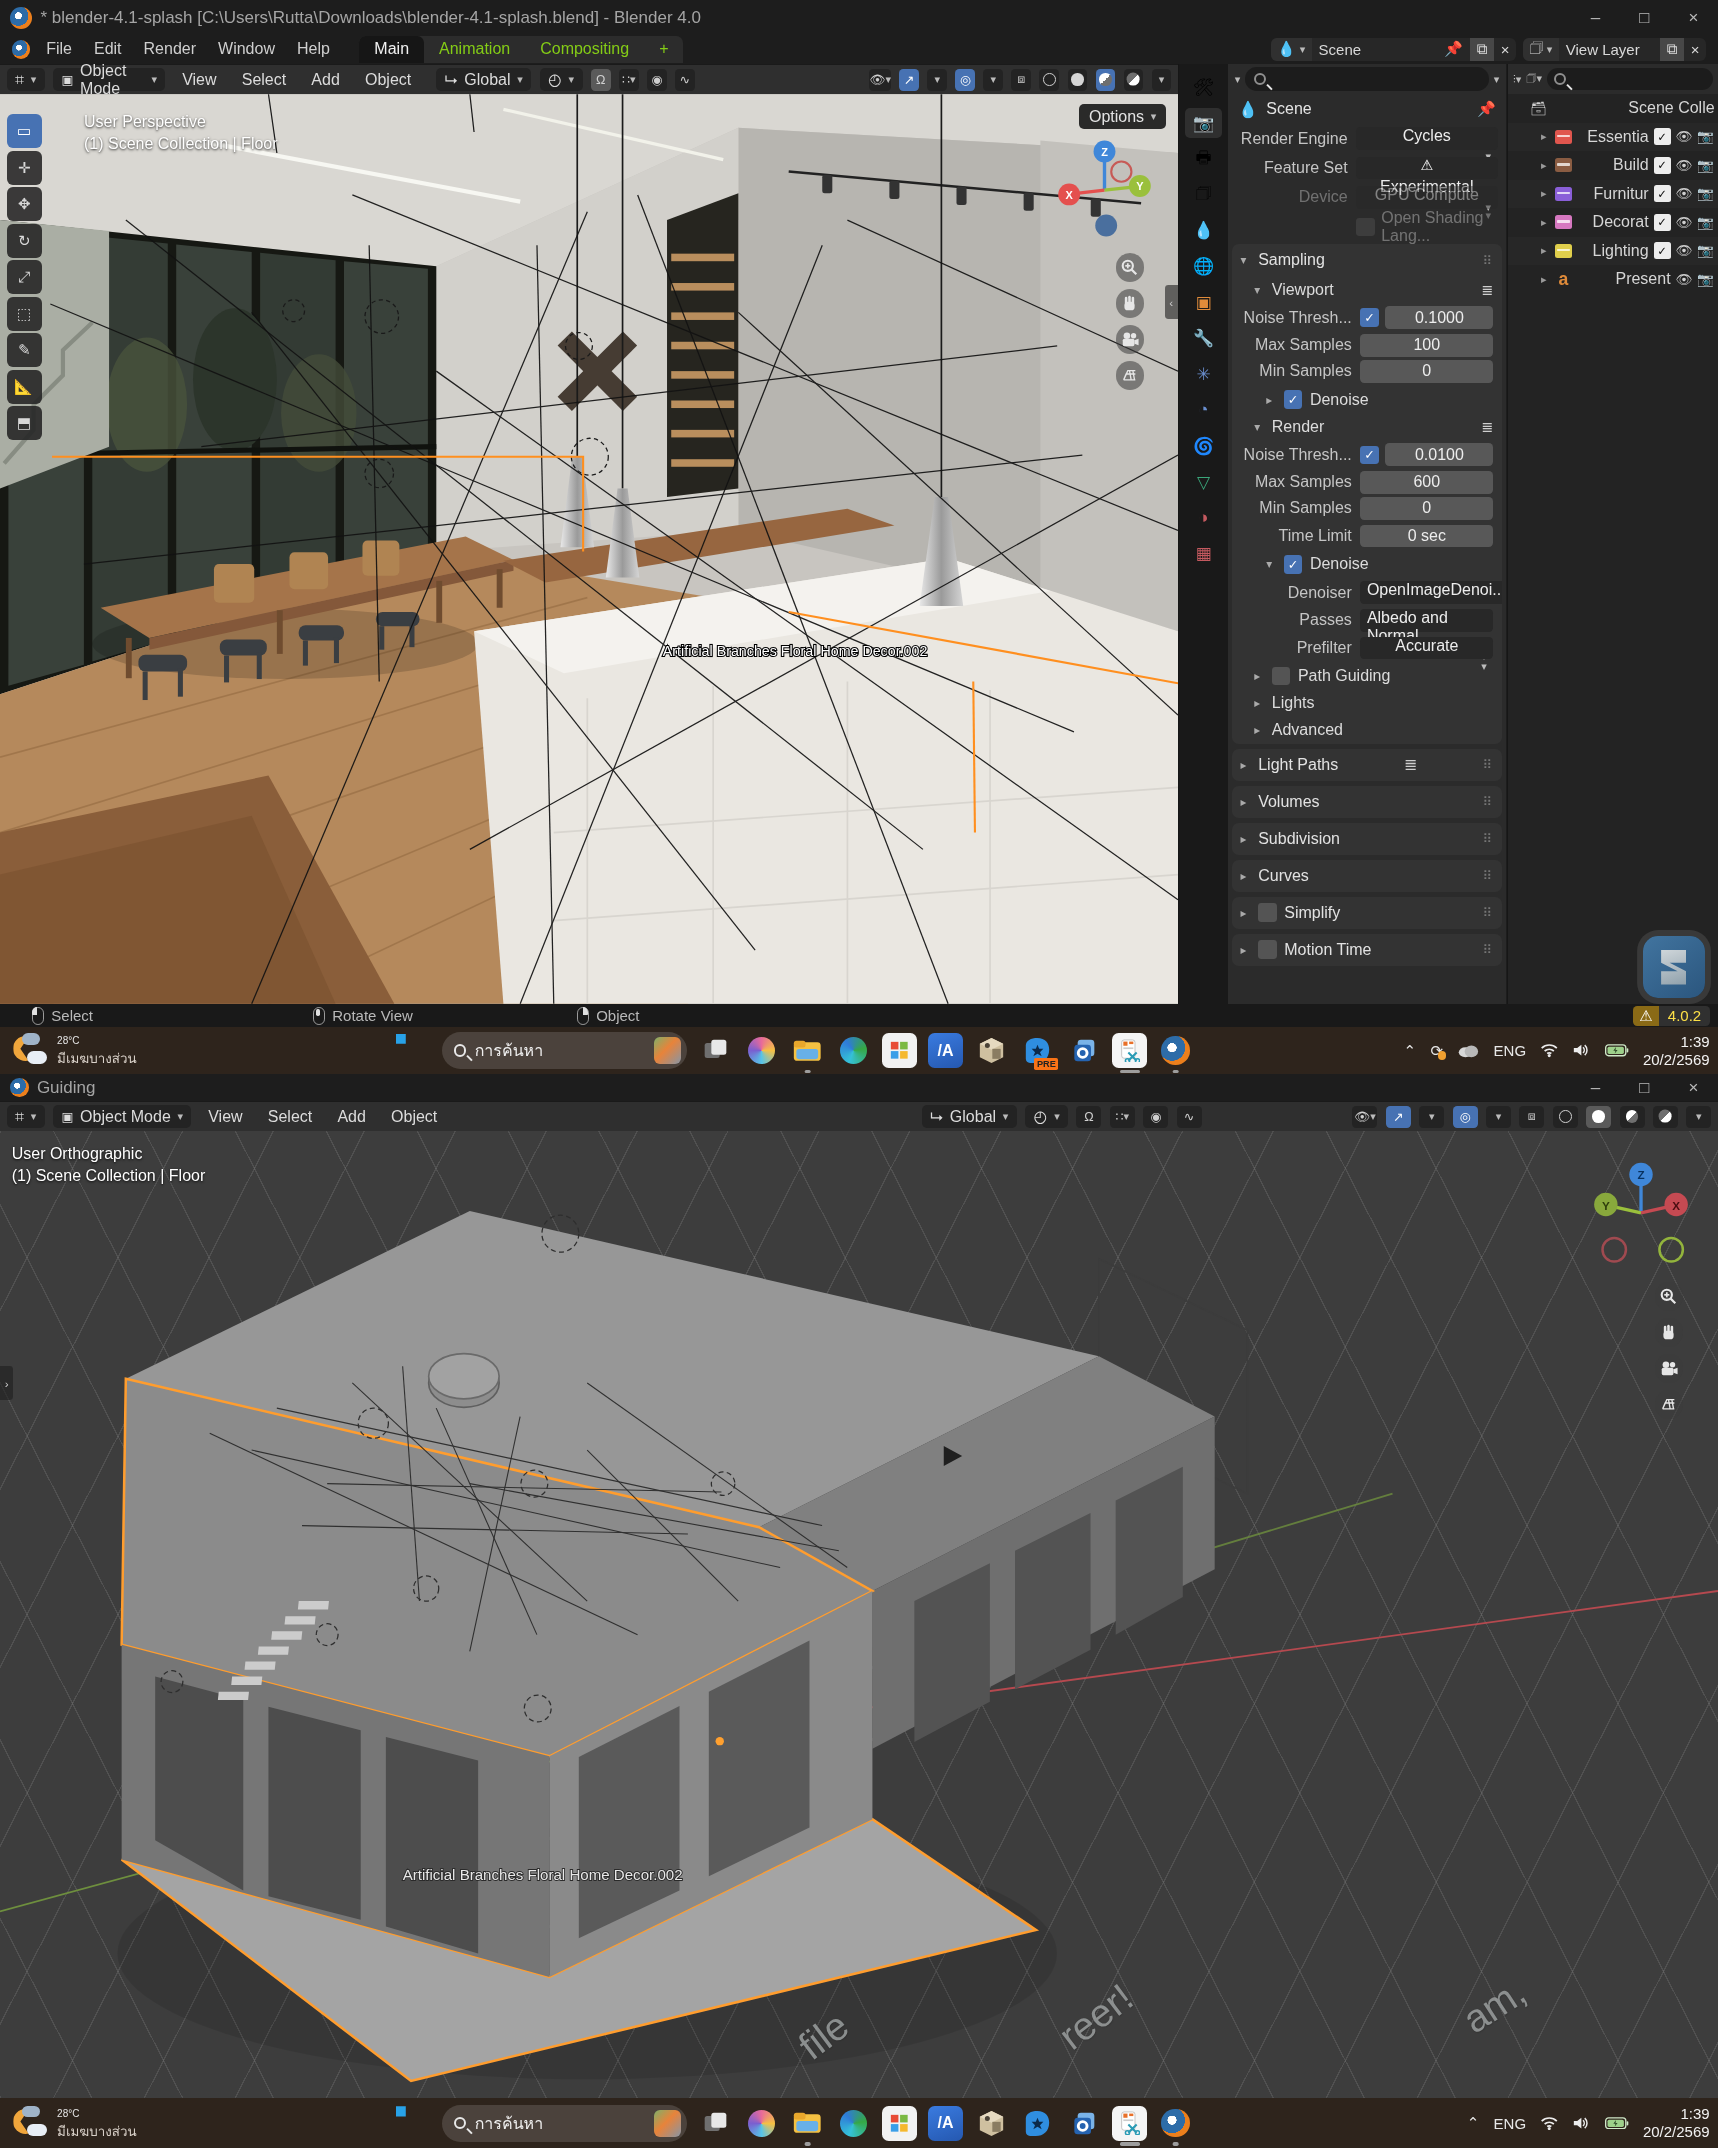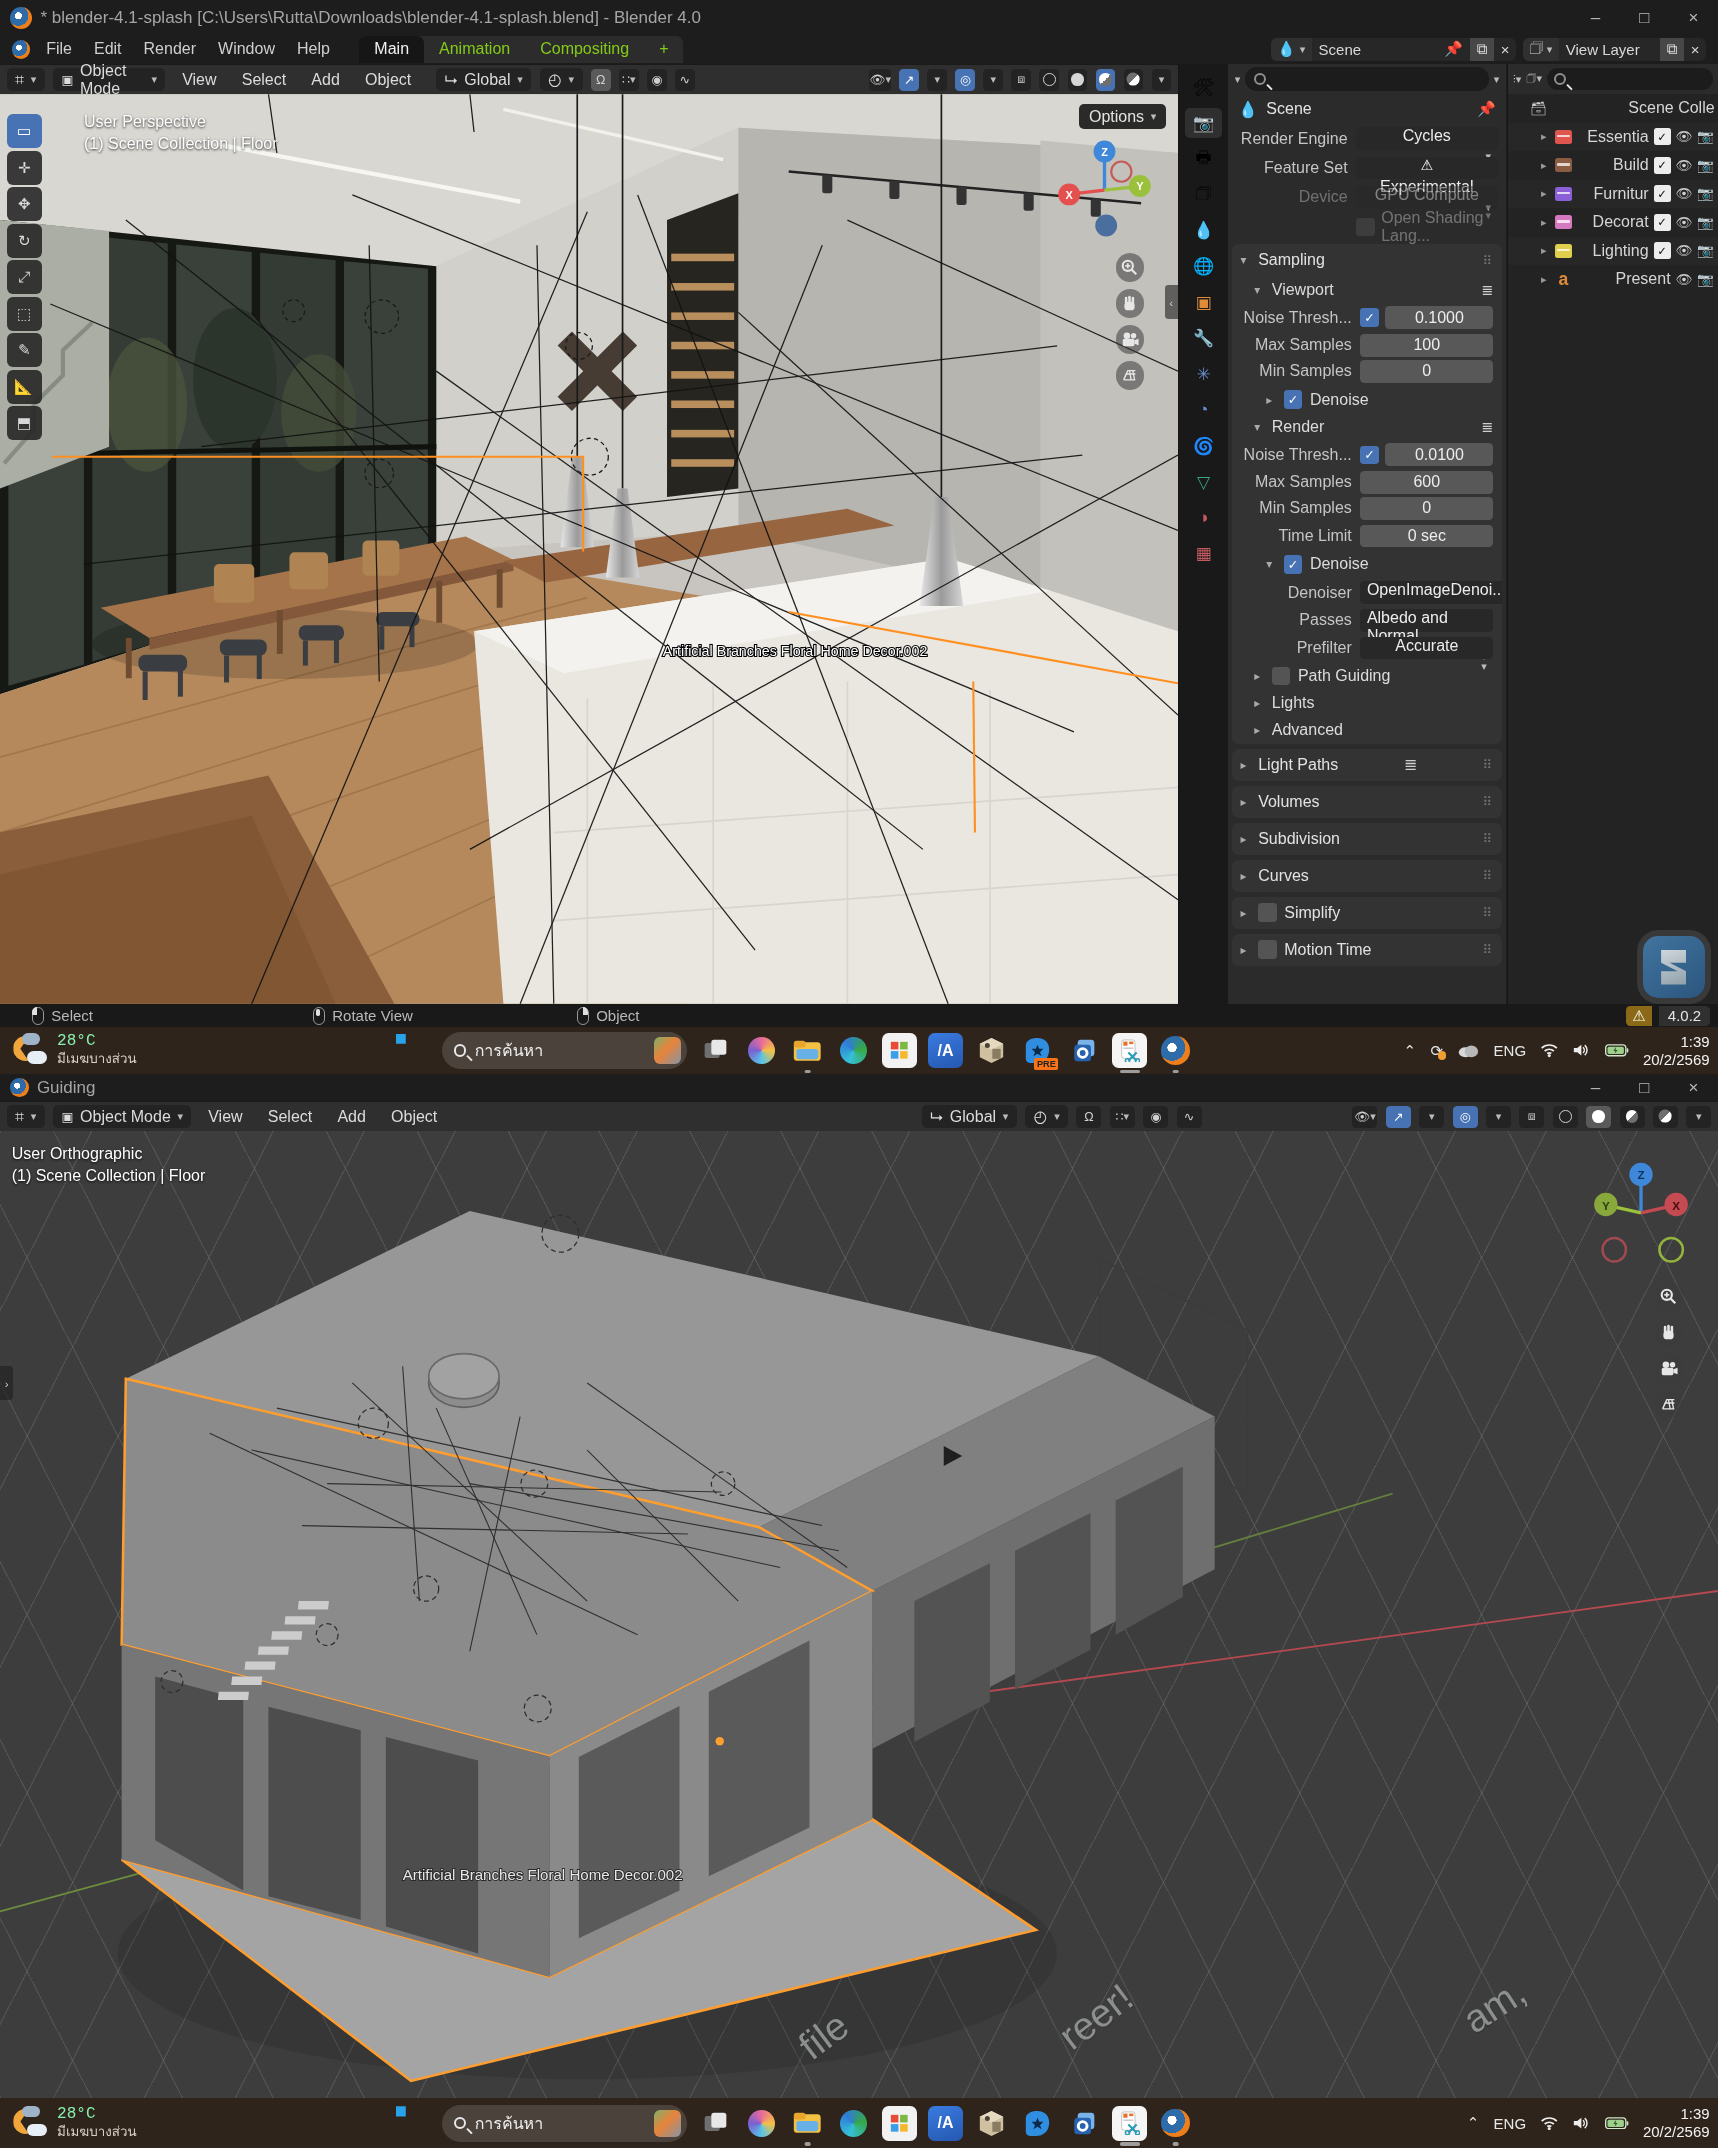--- a/index.html
+++ b/index.html
@@ -93,32 +93,32 @@
 
   
   .statusbar{position:absolute;left:0;top:1004px;width:1718px;height:23.5px;background:#191919;display:flex;align-items:center;color:#b9b9b9;font-size:15px;}
   .mouse{width:11.7px;height:17.6px;border:1.7px solid #9a9a9a;border-radius:5.9px;position:relative;display:inline-block;margin-right:7.6px;flex:0 0 auto;}
   .mouse::after{content:"";position:absolute;background:#e0e0e0;}
   .mouse.lmb::after{left:-0.8px;top:-0.8px;width:5px;height:7.6px;border-radius:5px 0 0 0.8px;}
   .mouse.mmb::after{left:2.5px;top:0.8px;width:3.4px;height:7.6px;border-radius:1.7px;}
   .mouse.rmb::after{right:-0.8px;top:-0.8px;width:5px;height:7.6px;border-radius:0 5px 0.8px 0;}
   .vbadge{margin-left:auto;margin-right:8.4px;display:flex;height:20px;border-radius:4.2px;overflow:hidden;font-size:15px;}
   .vbadge .w{background:#8a6a16;display:flex;align-items:center;padding:0 6.7px;color:#fff;}
-  .vbadge .v{background:#303030;display:flex;align-items:center;padding:0 8.4px;color:#e5e5e5;margin-left:7px;}
+  .vbadge .v{background:#303030;display:flex;align-items:center;padding:0 8.4px;color:#fde047;}
   .float-badge{position:absolute;width:62px;height:62px;border-radius:15px;background:linear-gradient(140deg,#41749f,#2b567e);box-shadow:0 0 0 5.9px rgba(255,255,255,.10);display:flex;align-items:center;justify-content:center;}
   .float-badge span{display:block;width:25px;height:35px;background:linear-gradient(160deg,#cfd6da,#8fa0ab);clip-path:polygon(0 0,100% 0,100% 38%,34% 38%,100% 62%,100% 100%,0 100%,0 62%,66% 62%,0 38%);}
 
   
   .taskbar{position:absolute;left:0;width:1718px;height:47px;background:#2e241c;color:#fff;}
   .weather{position:absolute;left:11.7px;top:4.2px;display:flex;gap:8.4px;align-items:center;}
   .wicon{width:37px;height:37px;position:relative;}
   .wicon .moon{position:absolute;left:1.7px;top:5px;width:25px;height:25px;border-radius:50%;background:#f0a63c;clip-path:polygon(0 0,62% 0,28% 50%,62% 100%,0 100%);}
   .wicon .c1{position:absolute;left:10px;top:1.7px;width:18.5px;height:11.7px;border-radius:6.7px;background:#9fb3c8;}
   .wicon .c2{position:absolute;left:15px;top:20px;width:20px;height:12.6px;border-radius:6.7px;background:#e8eef5;}
-  .wtemp{font-size:16px;color:#86efac;line-height:18.5px;font-family:Liberation Mono, monospace;}
+  .wtemp{font-size:10px;color:#e5e5e5;line-height:18.5px;}
   .wdesc{font-size:13.4px;color:#d8d0c8;line-height:16px;}
   .tb-center{position:absolute;left:394px;top:5px;display:flex;align-items:center;gap:11px;}
   .startbtn{width:37px;height:37px;display:flex;align-items:center;justify-content:center;}
   .startglyph{width:22px;height:22px;background:conic-gradient(#28a2e8 0 360deg);clip-path:polygon(0 0,46% 0,46% 46%,0 46%,0 0);box-shadow:12.6px 0 0 #28a2e8,0 12.6px 0 #28a2e8,12.6px 12.6px 0 #28a2e8;margin-right:11.7px;margin-bottom:11.7px;}
   .searchpill{width:245px;height:37px;border-radius:18.5px;background:rgba(255,255,255,.14);display:flex;align-items:center;gap:8.4px;padding:0 5.9px 0 11.7px;}
   .mag{width:12.6px;height:12.6px;border:2.1px solid #e8e8e8;border-radius:50%;position:relative;flex:0 0 auto;}
   .mag::after{content:"";position:absolute;left:10px;top:11px;width:6.7px;height:2.1px;background:#e8e8e8;transform:rotate(45deg);}
   .searchtext{font-size:16px;color:#efefef;flex:1;}
   .searchimg{width:27px;height:27px;border-radius:5.9px;background:linear-gradient(135deg,#7fb069,#e8833a 45%,#8795a5);}
   .appicon{width:35px;height:35px;border-radius:6.7px;display:flex;align-items:center;justify-content:center;position:relative;font-size:16px;font-weight:bold;}

